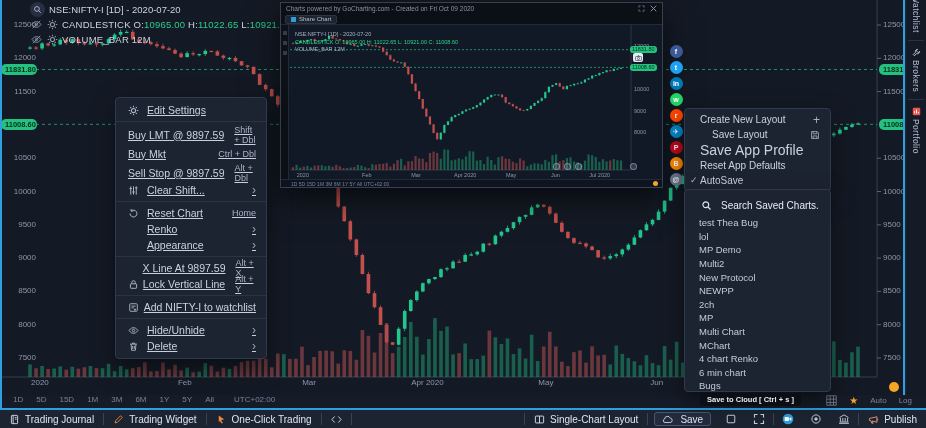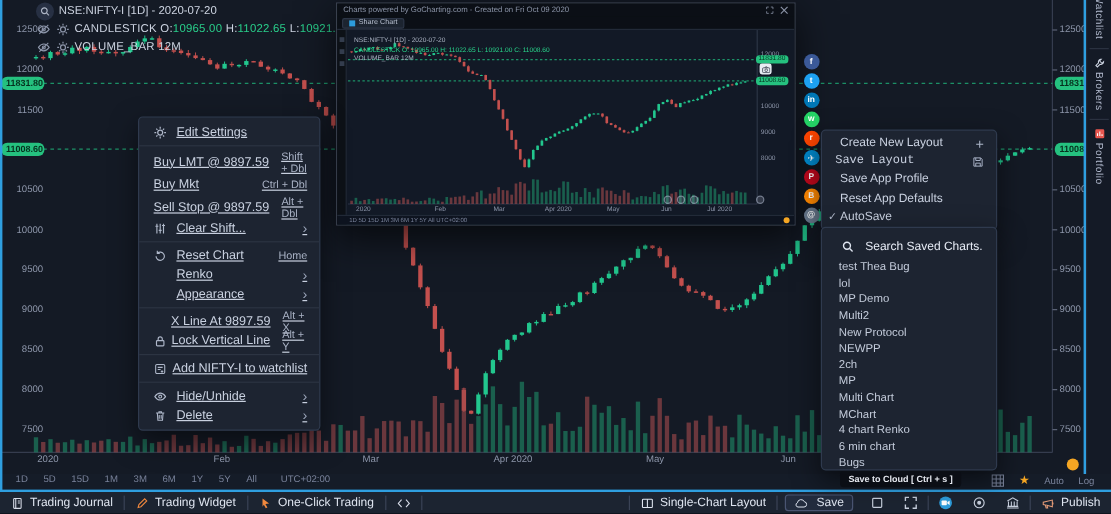--- a/index.html
+++ b/index.html
@@ -1245,33 +1245,33 @@
         <span class="marrow">›</span>
       </div>
     </div>
 
   <div class="menu" style="left:684px;top:108px;width:147px;padding:3px 0;" id="layoutMenu">
       <div class="mrow" style="height: 15.2px; padding-left: 5px;">
         <span class="mic" style="width: 10px; font-size: 9px;"></span>
         <span class="mlabel" style="font-size: 10px;">Create New Layout</span>
         <span class="mright" style="font-size: 12px;">+</span>
       </div>
-      <div class="mrow" style="height: 15.2px; padding-left: 1px; font-family: Liberation Mono, monospace;">
+      <div class="mrow" style="height: 15.2px; padding-left: 17px;">
         <span class="mic" style="width: 10px; font-size: 9px;"></span>
         <span class="mlabel" style="font-size: 10px;">Save Layout</span>
         <span class="mright" style="width: 10px;">
           <svg viewBox="0 0 16 16" fill="none" stroke="currentColor" stroke-width="1.3" style="width: 10px; height: 10px;">
             <path d="M2.5 2.5h9l2 2v9h-11z"></path>
             <path d="M5 2.5V6h6V2.5M5 13.5V9.5h6v4"></path>
           </svg>
         </span>
       </div>
       <div class="mrow" style="height: 15.2px; padding-left: 5px;">
         <span class="mic" style="width: 10px; font-size: 9px;"></span>
-        <span class="mlabel" style="font-size: 10px;">Save App Profile</span>
+        <span class="mlabel" style="font-size: 14px;">Save App Profile</span>
       </div>
       <div class="mrow" style="height: 15.2px; padding-left: 5px;">
         <span class="mic" style="width: 10px; font-size: 9px;"></span>
         <span class="mlabel" style="font-size: 10px;">Reset App Defaults</span>
       </div>
       <div class="mrow" style="height: 15.2px; padding-left: 5px;">
         <span class="mic" style="width: 10px; font-size: 9px;">✓</span>
         <span class="mlabel" style="font-size: 10px;">AutoSave</span>
       </div>
     </div>

